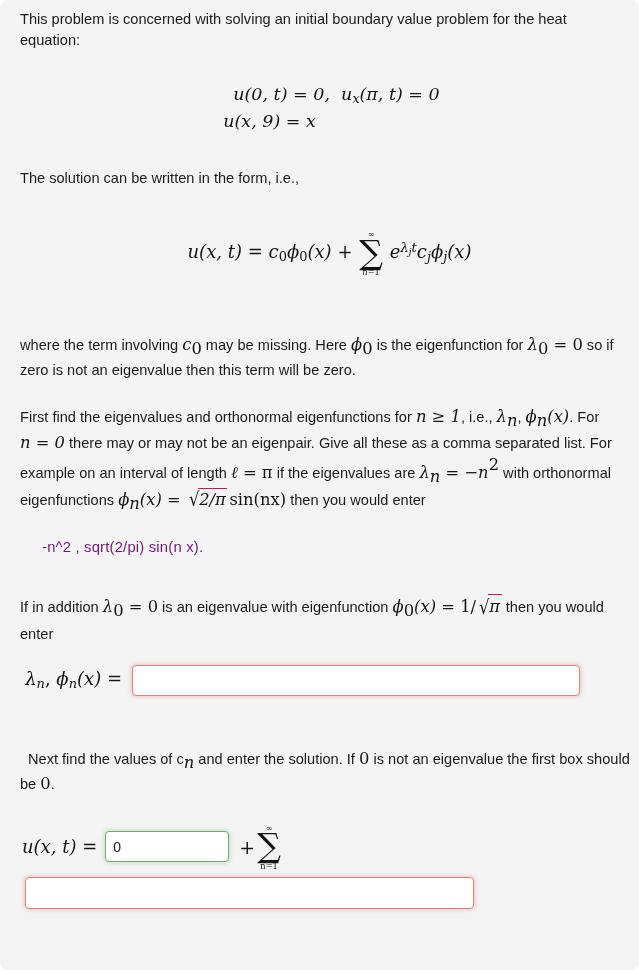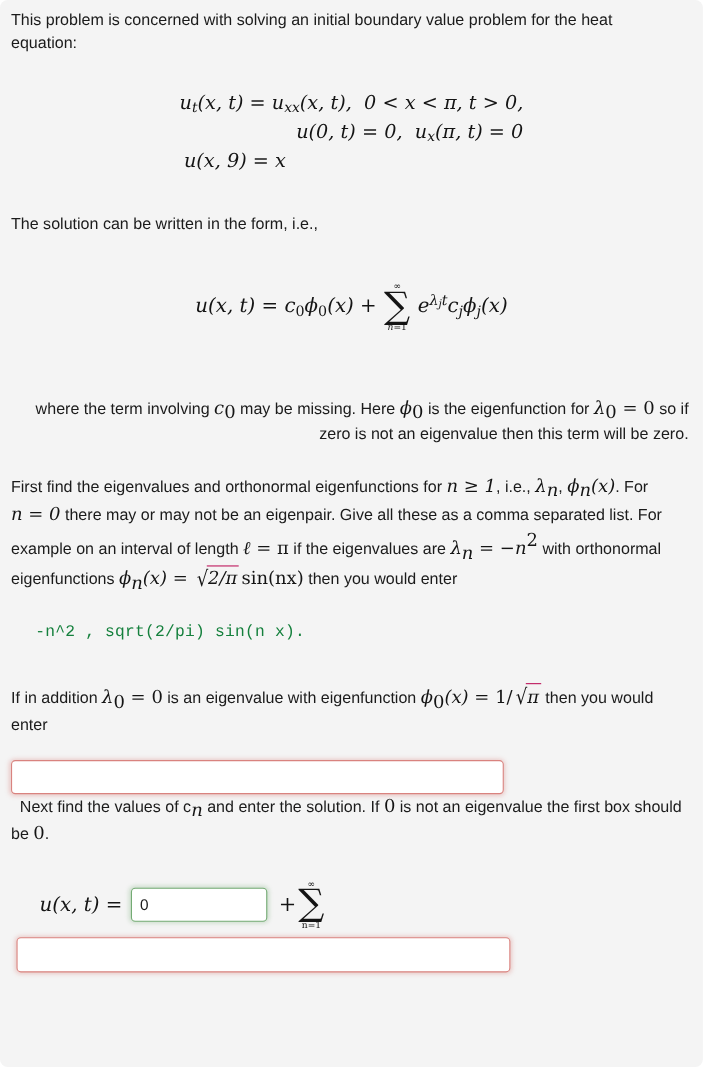--- a/index.html
+++ b/index.html
@@ -19,21 +19,21 @@
     width: 639px;
     height: 970px;
     background: #f4f4f4;
     border-radius: 7px;
     box-sizing: border-box;
     padding: 0;
   }
 
   .content {
     position: absolute;
-    left: 10px;
+    left: 20px;
     top: 9px;
     width: 619px;
   }
 
   p.para {
     margin: 0 0 0 0;
     font-size: 14.6px;
     line-height: 21px;
     color: #1b1b1b;
     font-family: "Liberation Sans", sans-serif;
@@ -136,23 +136,23 @@
     display: block;
     font-size: 0.46em;
     line-height: 1;
     margin-top: 0px;
     font-style: italic;
   }
   .bigsum .lim-bot .eqn { font-style: normal; }
 
   
   .code-line {
-    font-family: Liberation Mono, monospace;
+    font-family: Liberation Sans, sans-serif;
     font-size: 14.8px;
-    color: #15803d;
+    color: #701a75;
     letter-spacing: 0.2px;
     white-space: pre;
   }
 
   
   .answer-row {
     display: flex;
     align-items: center;
   }
   .answer-label {
@@ -185,27 +185,20 @@
 </head>
 <body>
 
 <div id="page">
   <div class="content">
 
     <p class="para" style="width:610px;">This problem is concerned with solving an initial boundary value problem for the heat equation:</p>
 
     <div class="display-eq" style="margin-top:32px;">
       <span class="eq-lines">
-        <span class="eq-line">
-          <span class="m mi">u</span><span class="m sub">t</span><span class="m mi">(x, t)</span>
-          <span class="m mo">=</span>
-          <span class="m mi">u</span><span class="m sub">xx</span><span class="m mi">(x, t),</span>
-          &nbsp;<span class="m mi">0 &lt; x &lt; π,</span>
-          <span class="m mi">t &gt; 0,</span>
-        </span>
         <span class="eq-line" style="display:block;padding-left:14px;text-align:right;">
           <span class="m mi">u(0, t) = 0,</span>
           &nbsp;<span class="m mi">u</span><span class="m sub">x</span><span class="m mi">(π, t) = 0</span>
         </span>
         <span class="eq-line" style="display:block;padding-left:4px;">
           <span class="m mi">u(x, 9) = x</span>
         </span>
       </span>
     </div>
 
@@ -217,47 +210,50 @@
       <span class="m mi">c</span><span class="m subn">0</span><span class="m mi">ϕ</span><span class="m subn">0</span><span class="m mi">(x)</span>
       <span class="m mo">+</span>
       <span class="bigsum m">
         <span class="lim-top">∞</span>
         <span class="sigma">∑</span>
         <span class="lim-bot"><span>n</span><span class="eqn">=</span><span class="eqn">1</span></span>
       </span>
       <span class="m mi">e</span><span class="sup m"><span class="mi">λ</span><span class="sub" style="font-size:0.75em">j</span><span class="mi">t</span></span><span class="m mi">c</span><span class="m sub">j</span><span class="m mi">ϕ</span><span class="m sub">j</span><span class="m mi">(x)</span>
     </div>
 
-    <p class="para" style="margin-top:58px;width:616px;text-align:right;">
+    <p class="para" style="margin-top:58px;width:616px;">
       <span>where the term involving </span><span class="m mi inl">c</span><span class="m subn inl">0</span><span> may be missing. Here </span><span class="m mi inl">ϕ</span><span class="m subn inl">0</span><span> is the eigenfunction for </span><span class="m mi inl">λ</span><span class="m subn inl">0</span><span class="m mo inl"> = </span><span class="m mn inl">0</span><span> so if zero is not an eigenvalue then this term will be zero.</span>
     </p>
 
     <p class="para" style="margin-top:25px;width:619px;line-height:22px;">
       <span>First find the eigenvalues and orthonormal eigenfunctions for </span><span class="m mi inl">n ≥ 1</span><span>, i.e., </span><span class="m mi inl">λ</span><span class="m sub inl">n</span><span>, </span><span class="m mi inl">ϕ</span><span class="m sub inl">n</span><span class="m mi inl">(x)</span><span>. For </span><span class="m mi inl">n = 0</span><span> there may or may not be an eigenpair. Give all these as a comma separated list. For example on an interval of length </span><span class="m mi inl">ℓ</span><span class="m mo inl"> = </span><span class="m mn inl">π</span><span> if the eigenvalues are </span><span class="m mi inl">λ</span><span class="m sub inl">n</span><span class="m mo inl"> = </span><span class="m mi inl">−n</span><span class="m supn inl">2</span><span> with orthonormal eigenfunctions </span><span class="m mi inl">ϕ</span><span class="m sub inl">n</span><span class="m mi inl">(x)</span><span class="m mo inl"> = </span><span class="sqrt m inl"><span class="radical">√</span><span class="radicand mi">2/π</span></span><span class="m mn inl" style="margin-left:2px;">sin(nx)</span><span> then you would enter</span>
     </p>
 
     <div style="margin-top:23px;padding-left:22px;">
       <span class="code-line">-n^2 , sqrt(2/pi) sin(n x)</span><span class="code-line tail">.</span>
     </div>
 
     <p class="para" style="margin-top:38px;width:600px;line-height:23px;">
       <span>If in addition </span><span class="m mi inl">λ</span><span class="m subn inl">0</span><span class="m mo inl"> = </span><span class="m mn inl">0</span><span> is an eigenvalue with eigenfunction </span><span class="m mi inl">ϕ</span><span class="m subn inl">0</span><span class="m mi inl">(x)</span><span class="m mo inl"> = </span><span class="m mn inl">1/</span><span class="sqrt m inl"><span class="radical">√</span><span class="radicand mi">π</span></span><span> then you would enter</span>
     </p>
 
 
     <div class="answer-row" style="margin-top:19px;">
+      <span class="answer-label" style="width:112px;text-align:right;padding-right:10px;box-sizing:border-box;">
+        <span class="m mi">λ</span><span class="m sub">n</span><span class="m mn">, </span><span class="m mi">ϕ</span><span class="m sub">n</span><span class="m mi">(x)</span><span class="m mo"> =</span>
+      </span>
       <input class="ans incorrect" type="text" style="width: 448px;" value="">
     </div>
 
-    <p class="para" style="width:615px;text-indent:8px;">
+    <p class="para" style="margin-top:52px;width:615px;text-indent:8px;">
       <span>Next find the values of c</span><span class="m sub inl">n</span><span> and enter the solution. If </span><span class="m mn inl">0</span><span> is not an eigenvalue the first box should be </span><span class="m mn inl">0</span><span>.</span>
     </p>
 
     <div class="answer-row" style="margin-top:29px;">
-      <span class="answer-label" style="padding-left:2px;margin-left:24px;">
+      <span class="answer-label" style="padding-left:2px;">
         <span class="m mi">u(x, t)</span>
         <span class="m mo">=</span>
       </span>
       <input class="ans correct" type="text" style="width: 124px; margin-left: 8px;" value="0">
       <span class="m mo" style="font-size:19px;margin-left:10px;">+</span>
       <span class="bigsum m" style="font-size:18px;margin-left:2px;">
         <span class="lim-top">∞</span>
         <span class="sigma">∑</span>
         <span class="lim-bot" style="font-style:normal;">n=1</span>
       </span>

